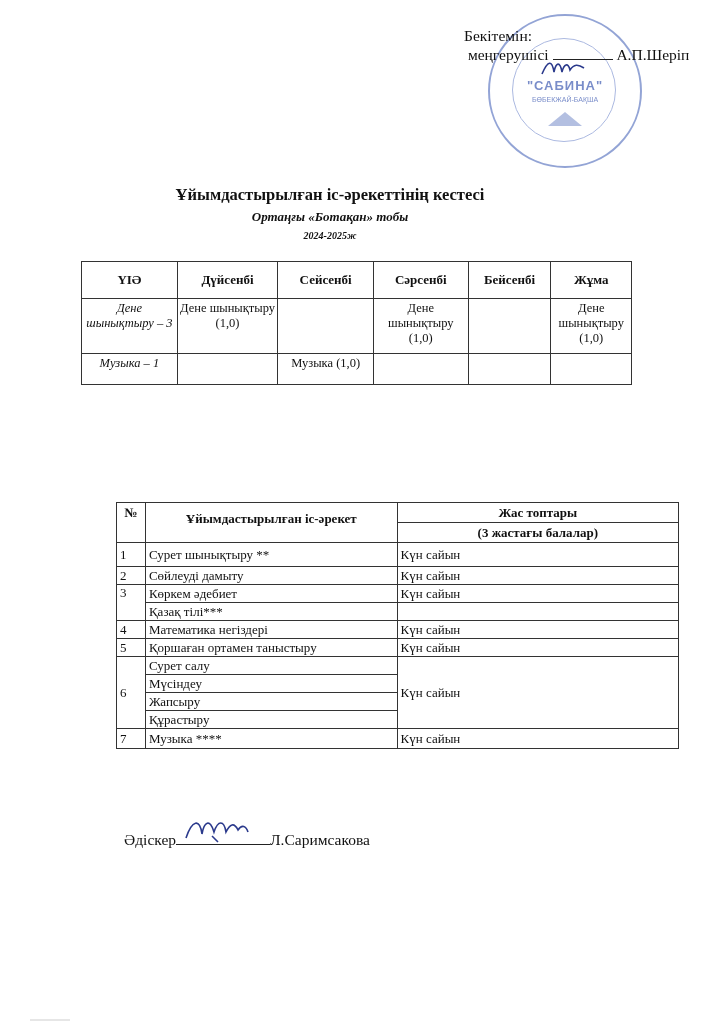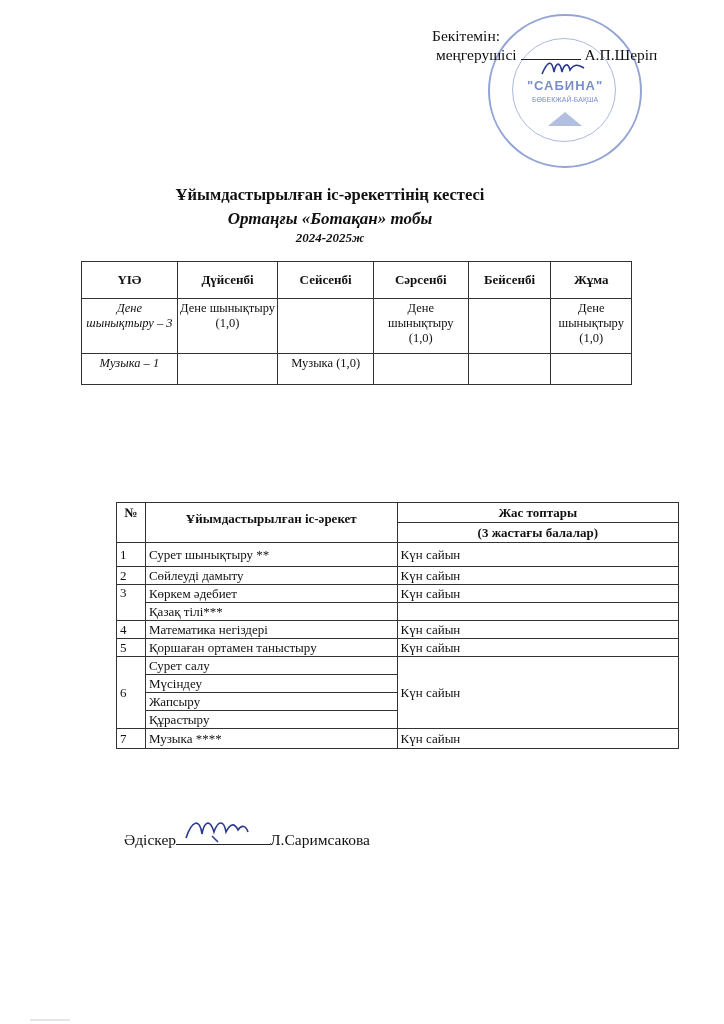--- a/index.html
+++ b/index.html
@@ -1,34 +1,34 @@
 <!DOCTYPE html>
 <html><head>
 <meta charset="utf-8">
 <style>
   html, body { margin:0; padding:0; background:#ffffff; }
   body { width:724px; height:1024px; position:relative; overflow:hidden;
          font-family:"Liberation Serif", "DejaVu Serif", serif; color:#111; }
-  .approval { position:absolute; left:432px; top:26px; font-size:15.5px; line-height:19px; }
+  .approval { position:absolute; left:464px; top:26px; font-size:15.5px; line-height:19px; }
   .approval div { white-space:nowrap; }
   .stamp { position:absolute; left:488px; top:14px; width:150px; height:150px; border-radius:50%;
            border:2px solid #6f86c8; opacity:0.75; }
   .stamp .inner { position:absolute; left:22px; top:22px; width:102px; height:102px; border-radius:50%;
            border:1.5px solid #8fa1d6; }
   .stamp .name { position:absolute; left:0; right:0; top:62px; text-align:center; color:#4d67b8;
            font-family:"Liberation Sans", sans-serif; font-size:13px; font-weight:bold; letter-spacing:1px; }
   .stamp .sub { position:absolute; left:0; right:0; top:80px; text-align:center; color:#4d67b8;
            font-family:"Liberation Sans", sans-serif; font-size:7px; }
   .stamp .mountain { position:absolute; left:58px; top:96px; width:0; height:0;
            border-left:17px solid transparent; border-right:17px solid transparent; border-bottom:14px solid #9aaad8; }
   .sig1 { position:absolute; left:540px; top:58px; width:46px; height:20px; }
   .titles { position:absolute; left:0; width:660px; text-align:center; }
   .t1 { top:185px; font-size:16.5px; font-weight:bold; }
-  .t2 { top:209px; font-size:17px; font-weight:bold; font-style:italic; }
-  .t3 { top:230px; font-size:13px; font-weight:bold; font-style:italic; }
+  .t2 { top:209px; font-size:13px; font-weight:bold; font-style:italic; }
+  .t3 { top:230px; font-size:10px; font-weight:bold; font-style:italic; }
   table { border-collapse:collapse; position:absolute; }
   td, th { border:1px solid #333; }
   .sched { left:81px; top:261px; width:551px; font-size:12.5px; }
   .sched th { height:34px; font-weight:bold; font-size:13px; text-align:center; vertical-align:middle; }
   .sched td { text-align:center; vertical-align:top; line-height:15px; padding:2px 2px 0 2px; }
   .sched td.lbl { font-weight:normal; font-style:italic;margin-top:48px; }
   .sched td.left { text-align:left; padding-left:5px; line-height:20px; }
   .act { left:116px; top:502px; width:563px; font-size:13px; }
   .act td { padding:0 3px; height:17px; line-height:16px; vertical-align:middle; }
   .act th { font-weight:bold; font-size:13px; height:17px; }

